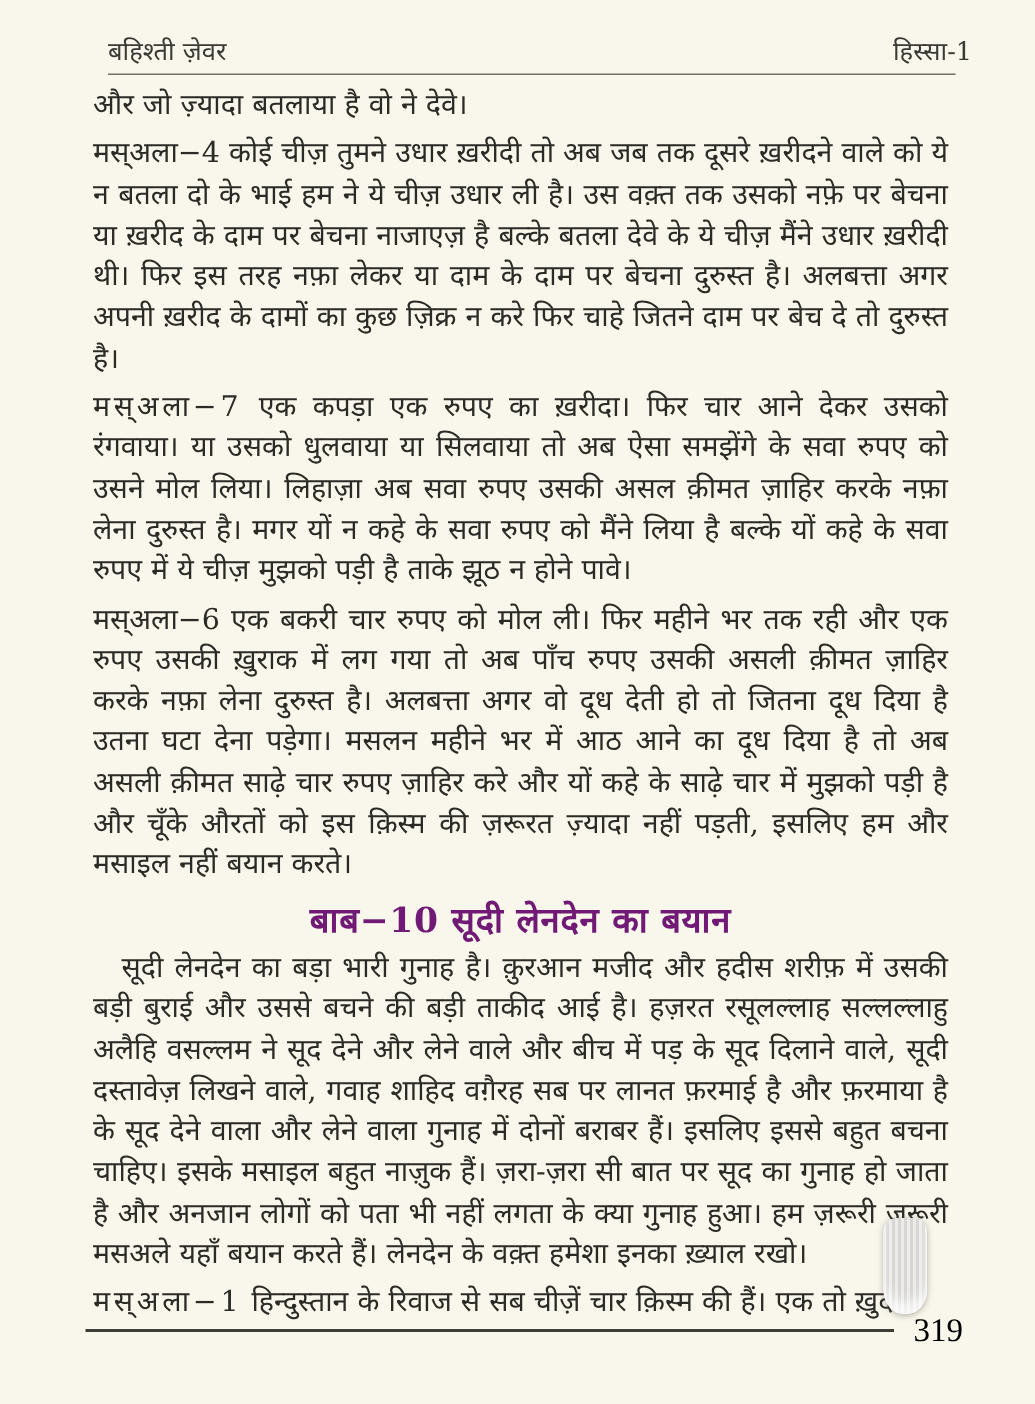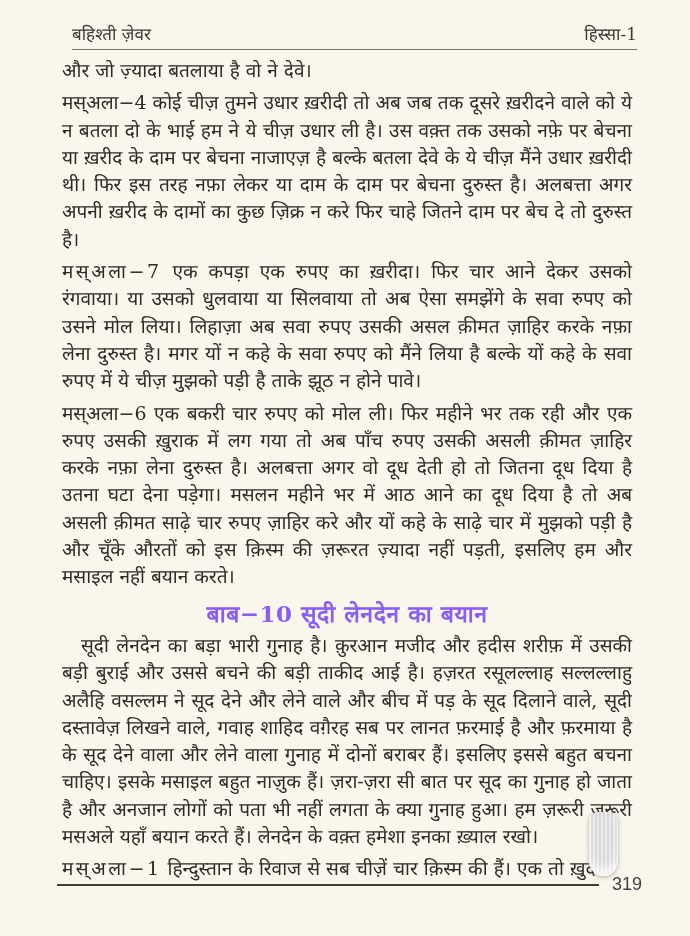--- a/index.html
+++ b/index.html
@@ -13,21 +13,21 @@
     width: 690px; height: 936px;
     background: #f9f7ec;
     overflow: hidden;
     color: #2b2a24;
   }
   
   .running-header {
     display: flex;
     justify-content: space-between;
     align-items: flex-end;
-    padding: 22px 53px 4px 72px;
+    padding: 22px 42px 4px 72px;
     font-size: 17px;
     color: #3a3933;
     gap: 28px;
   }
   .header-rule {
     margin: 0 53px 0 72px;
     border: 0;
     border-top: 1.5px solid #716f66;
     height: 0;
   }
@@ -41,21 +41,21 @@
   .text-block p { margin: 5px; }
   .para-label { white-space: nowrap; }
   .para-label.spread { letter-spacing: 2.5px; }
   .para-label::after { content: " "; letter-spacing: normal; }
   .indented { text-indent: 19px; }
   .chapter-heading {
     margin: 9px 0 5px 0;
     text-align: center;
     font-size: 23px;
     font-weight: bold;
-    color: #8b5cf6;
+    color: #701a75;
     letter-spacing: 0.5px;
   }
   
   .page-curl {
     position: absolute;
     left: 589px; top: 812px;
     width: 29px; height: 64px;
     background:
       repeating-linear-gradient(90deg,
         #ececeb 0px, #eceaea 2px,
@@ -70,23 +70,23 @@
     display: flex;
     align-items: center;
   }
   .footer-rule {
     flex: 1;
     height: 2px;
     background: #3e3d36;
     margin-right: 13px;
   }
   .page-number {
-    font-family: Liberation Sans, sans-serif;
-    font-size: 18px;
-    color: #404040;
+    font-family: Liberation Serif, serif;
+    font-size: 22px;
+    color: #000000;
   }
 </style>
 </head>
 <body>
 
 <div class="page">
 
   <div class="running-header">
     <span>बहिश्ती ज़ेवर</span>
     <span>हिस्सा-1</span>

